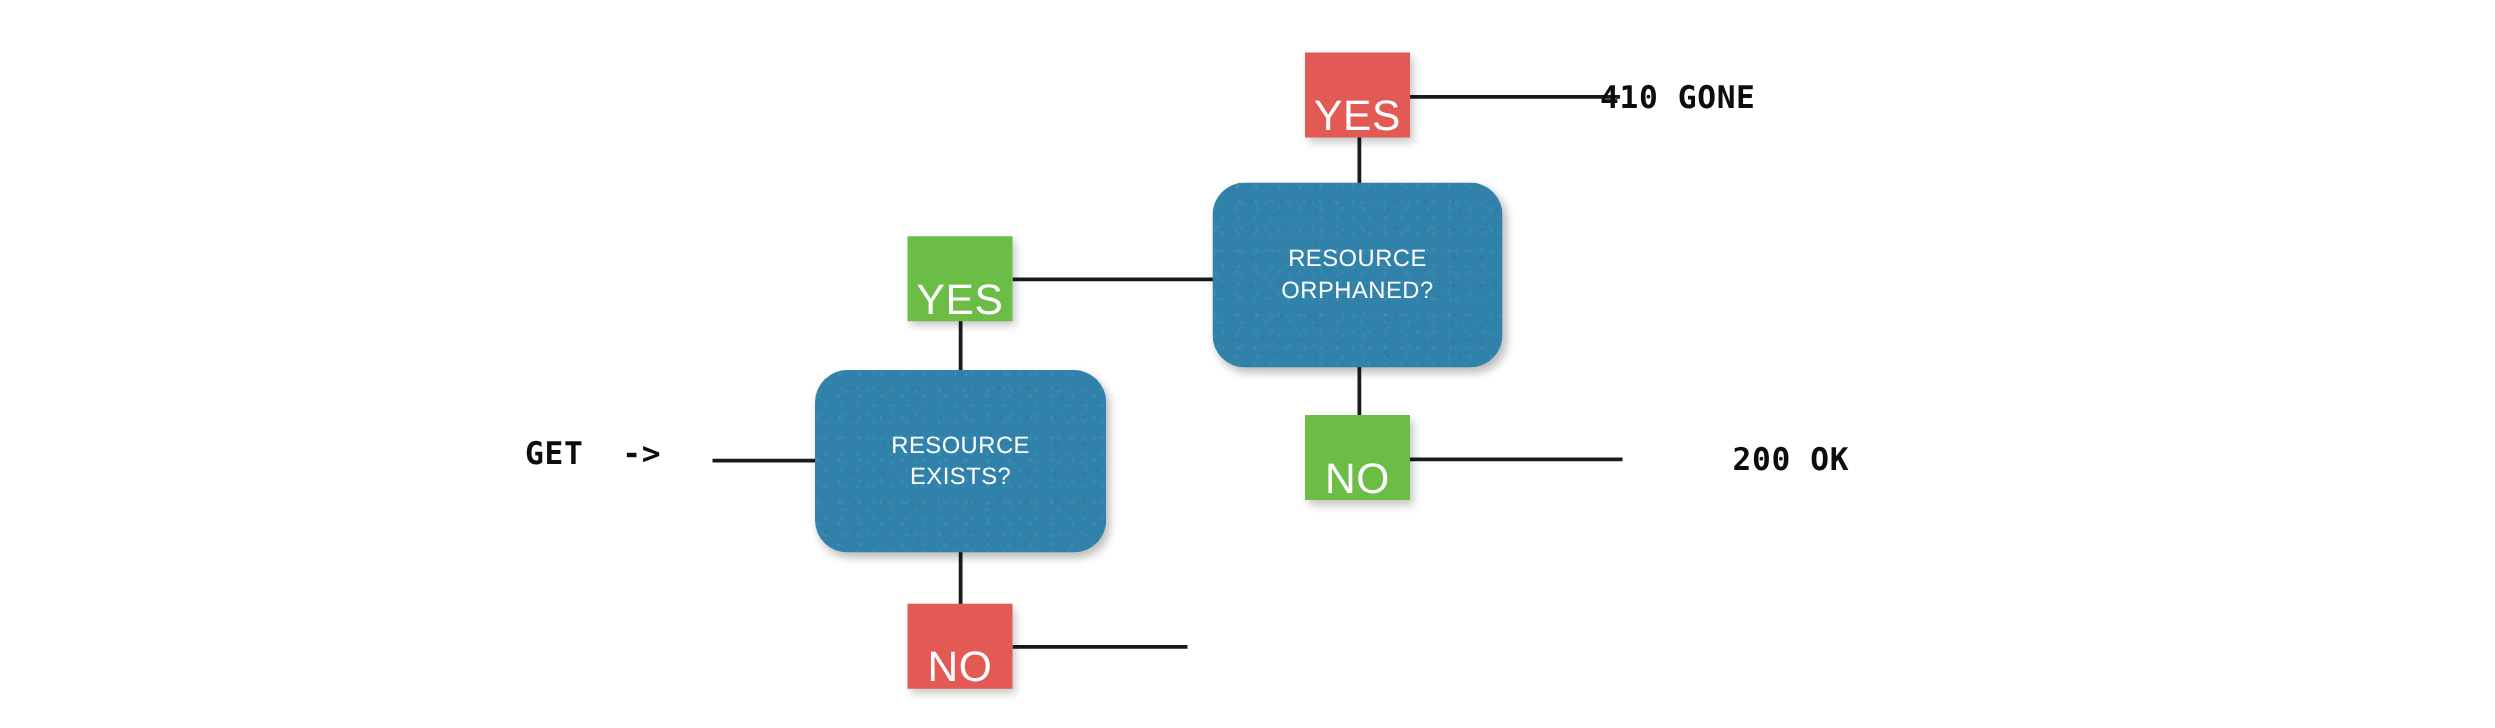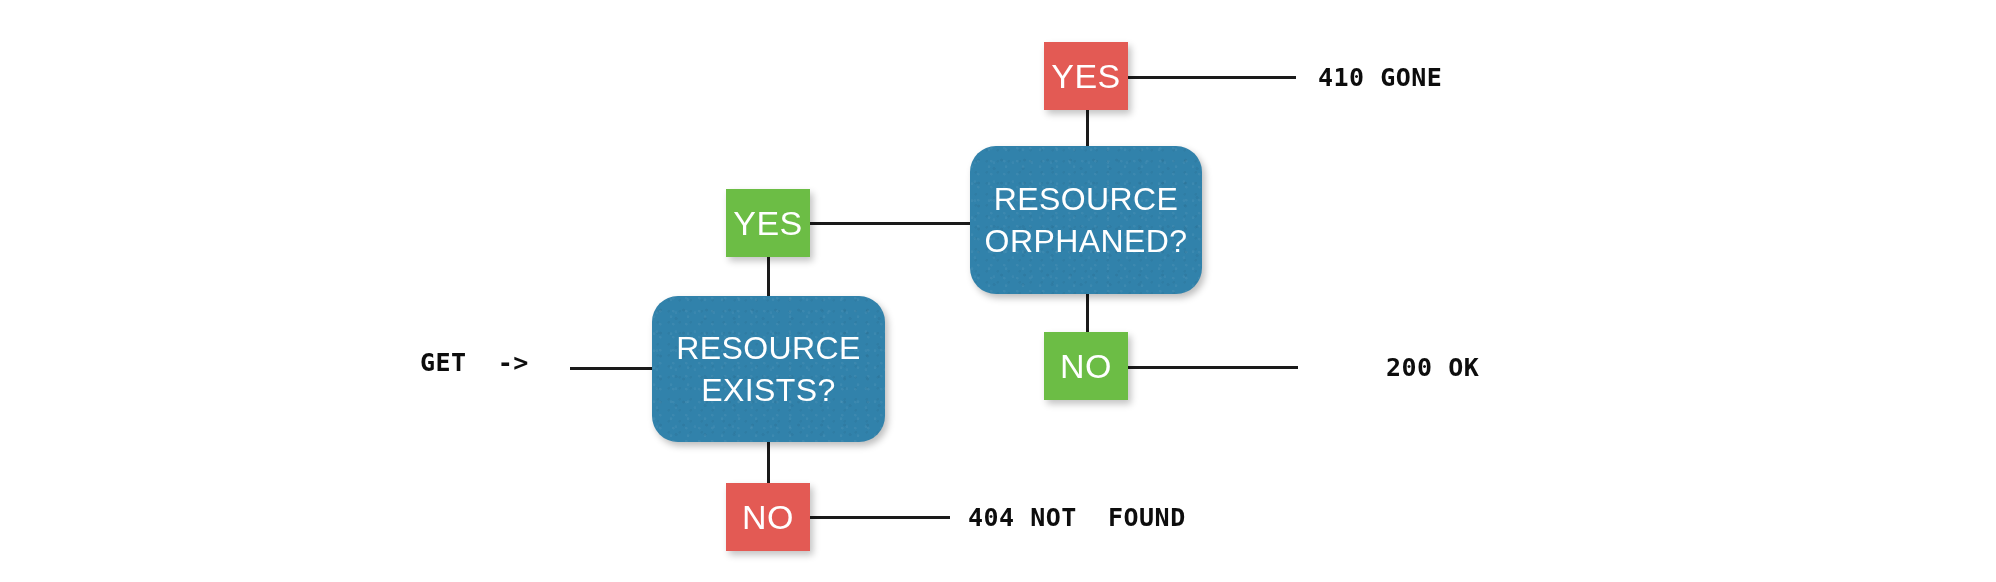--- a/index.html
+++ b/index.html
@@ -43,33 +43,33 @@
       radial-gradient(circle at 52% 39%, rgba(0,0,0,.04) 0 1.1px, transparent 1.5px);
     background-size: 17px 17px, 23px 23px, 13px 13px, 29px 29px, 19px 19px, 11px 11px;
     box-shadow: 3px 4px 7px rgba(0,0,0,.26);
     display: flex;
     align-items: center;
     justify-content: center;
     z-index: 3;
   }
   .node-label {
     color: #ffffff;
-    font-size: 32px;
+    font-size: 19px;
     line-height: 1.32;
     font-weight: 300;
     text-align: center;
     letter-spacing: .4px;
     white-space: pre-line;
   }
 
   
   .chip {
     position: absolute;
     display: flex;
-    align-items: center;
+    align-items: flex-end;
     justify-content: center;
     box-shadow: 3px 4px 7px rgba(0,0,0,.24);
     z-index: 4;
   }
   .chip-label {
     color: #ffffff;
     font-size: 34px;
     font-weight: 300;
     line-height: 1;
     letter-spacing: .5px;
@@ -133,19 +133,18 @@
   </div>
 
   <div class="chip red" style="left:1044px; top:42px; width:84px; height:68px;">
     <span class="chip-label">YES</span>
   </div>
 
   <div class="chip green" style="left:1044px; top:332px; width:84px; height:68px;">
     <span class="chip-label">NO</span>
   </div>
 
-  <div class="mono" style="left:1318px; top:63px;">410 GONE</div>
+  <div class="mono" style="left:1280px; top:63px;">410 GONE</div>
 
   <div class="mono" style="left:1386px; top:353px;">200 OK</div>
 
-  <div class="mono" style="left:968px; top:503px;">404 NOT  FOUND</div>
 
 </div>
 
 </body></html>

